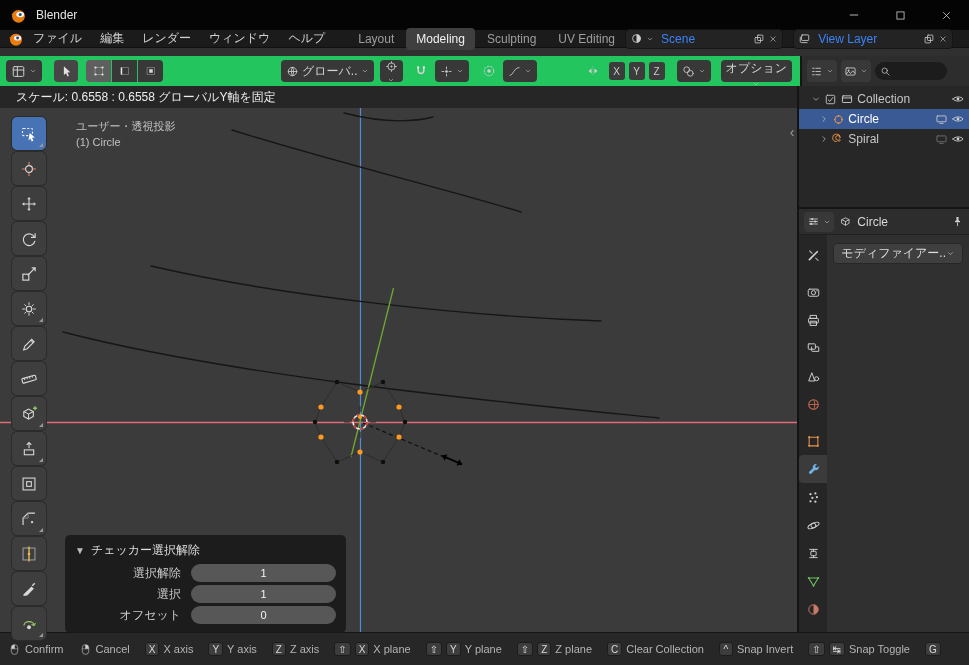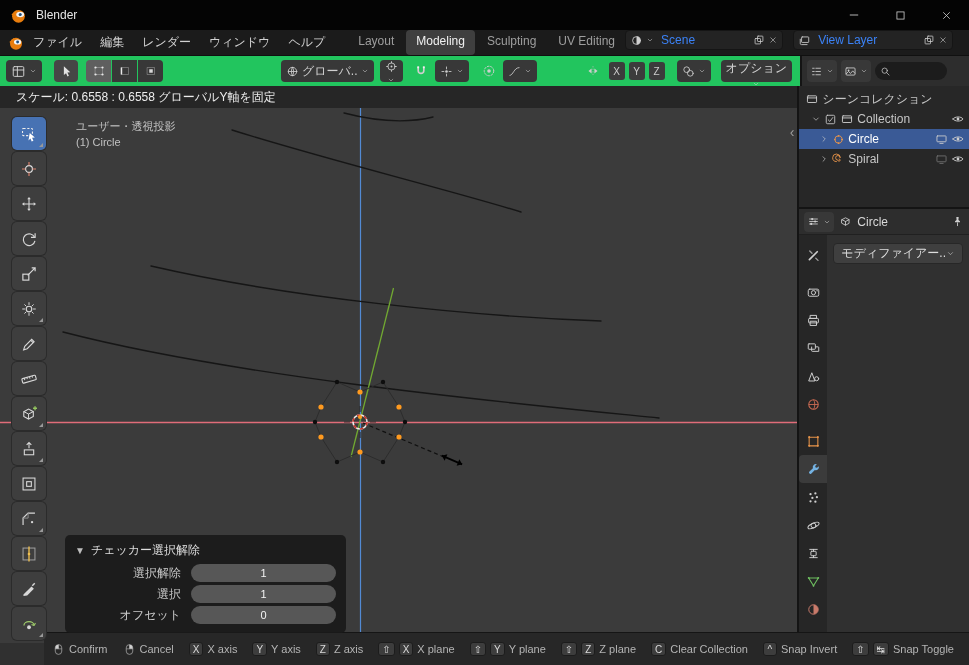--- a/index.html
+++ b/index.html
@@ -8,21 +8,21 @@
 .ico{display:inline-flex;align-items:center;justify-content:center;line-height:0;}
 .c{display:flex;align-items:center;}
 .mla{margin-left:auto;}
 .ml6{margin-left:6px;flex-direction:column;}.ml8{margin-left:8px;}.ml12{margin-left:12px;}.ml120{margin-left:118px;}
 
 .titlebar{position:absolute;top:0;left:0;right:0;height:30px;background:#040404;display:flex;align-items:center;padding-left:10px;gap:9px;}
 .title-text{color:#e4e4e4;}
 .win-btns{margin-left:auto;display:flex;height:30px;}
 .win-btn{width:46px;display:flex;align-items:center;justify-content:center;}
 
-.menubar{position:absolute;top:30px;left:0;right:0;height:26px;background:#1b1b1b;display:flex;padding:0 8px;border-bottom:1px solid #101010;}
+.menubar{position:absolute;top:30px;left:0;right:0;height:18px;background:#1b1b1b;display:flex;align-items:center;padding:0 8px;border-bottom:1px solid #101010;}
 .menu-item{padding:4px 9px;color:#d2d2d2;border-radius:3px;white-space:nowrap;}
 .workspaces{display:flex;margin-left:14px;gap:2px;}
 .ws-tab{padding:4px 10px;color:#9e9e9e;border-radius:4px;white-space:nowrap;}
 .ws-tab.active{background:#3f3f3f;color:#f0f0f0;}
 .sel-widget{display:flex;align-items:center;height:20px;background:#232323;border:1px solid #151515;border-radius:4px;padding:0 4px;gap:3px;}
 .sel-name{color:#3b82f6;padding:0 4px;flex:1;white-space:nowrap;}
 
 .toolrow{position:absolute;top:56px;left:0;right:0;height:30px;display:flex;}
 .toolheader{width:800px;background:#22c55e;display:flex;align-items:center;padding:0 6px;}
 .outl-header{flex:1;background:#2d2d2d;border-left:2px solid #141414;display:flex;align-items:center;padding:0 5px;gap:4px;}
@@ -60,21 +60,21 @@
 .props{flex:1;display:flex;flex-direction:column;background:#303030;border-top:2px solid #141414;}
 .props-header{height:26px;background:#2d2d2d;display:flex;align-items:center;padding:0 5px;gap:5px;border-bottom:1px solid #202020;}
 .props-body{flex:1;display:flex;}
 .props-tabs{width:28px;background:#262626;display:flex;flex-direction:column;align-items:center;padding-top:6px;}
 .ptab{width:28px;height:28px;display:flex;align-items:center;justify-content:center;flex:none;}
 .ptab.active{background:#3b3b3b;border-radius:4px 0 0 4px;}
 .ptab.gap{margin-bottom:9px;}
 .props-main{flex:1;padding:8px 6px;}
 .add-mod{height:21px;background:#3f3f3f;border:1px solid #272727;border-radius:4px;display:flex;align-items:center;padding:0 7px;color:#dedede;white-space:nowrap;overflow:hidden;}
 
-.statusbar{position:absolute;left:0;right:0;bottom:0;height:22px;background:#272727;border-top:1px solid #151515;display:flex;align-items:center;padding:16px 8px;gap:15px;font-size:11px;color:#b4b4b4;overflow:hidden;margin-left:44px;}
+.statusbar{position:absolute;left:0;right:0;bottom:0;height:22px;background:#272727;border-top:1px solid #151515;display:flex;align-items:center;padding:16px 8px;gap:15px;font-size:11px;color:#b4b4b4;overflow:hidden;}
 .sb-item{display:flex;align-items:center;gap:4px;white-space:nowrap;flex:none;}
 .key{min-width:14px;height:14px;padding:0 3px;background:#3d3d3d;border:1px solid #1c1c1c;border-radius:3px;display:flex;align-items:center;justify-content:center;font-size:10px;color:#dadada;}
 </style>
 </head>
 <body>
 
 <div class="app">
 
   <div class="titlebar">
     <span class="ico">
@@ -573,29 +573,20 @@
         <div class="op-row">
           <div class="op-label">オフセット</div>
           <div class="op-field">0</div>
         </div>
       </div>
     </div>
 
     <div class="rightcol">
 
       <div class="outliner">
-        <div class="outl-row" style="padding-left:6px">
-          <span class="ico">
-              <svg viewBox="0 0 20 20" width="14" height="14">
-                <rect x="3.5" y="5.5" width="13" height="9.5" rx="1" stroke="#cfcfcf" fill="none" stroke-width="1.3" stroke-linecap="round" stroke-linejoin="round"></rect>
-                <path d="M3.5 8.5h13" stroke="#cfcfcf" fill="none" stroke-width="1.3" stroke-linecap="round" stroke-linejoin="round"></path>
-              </svg>
-            </span>
-          <span>シーンコレクション</span>
-        </div>
         <div class="outl-row" style="padding-left:12px">
           <span class="ico">
               <svg viewBox="0 0 20 20" width="10" height="10">
                 <path d="M5.5 8l4.5 4.5L14.5 8" stroke="#cfcfcf" fill="none" stroke-width="1.3" stroke-linecap="round" stroke-linejoin="round"></path>
               </svg>
             </span>
           <span class="ico">
               <svg viewBox="0 0 20 20" width="13" height="13">
                 <rect x="3.5" y="3.5" width="13" height="13" rx="2" stroke="#cfcfcf" fill="none" stroke-width="1.3" stroke-linecap="round" stroke-linejoin="round"></rect>
                 <path d="M6.5 10.5 9 13l4.5-6" stroke="#cfcfcf" fill="none" stroke-width="1.3" stroke-linecap="round" stroke-linejoin="round"></path>

